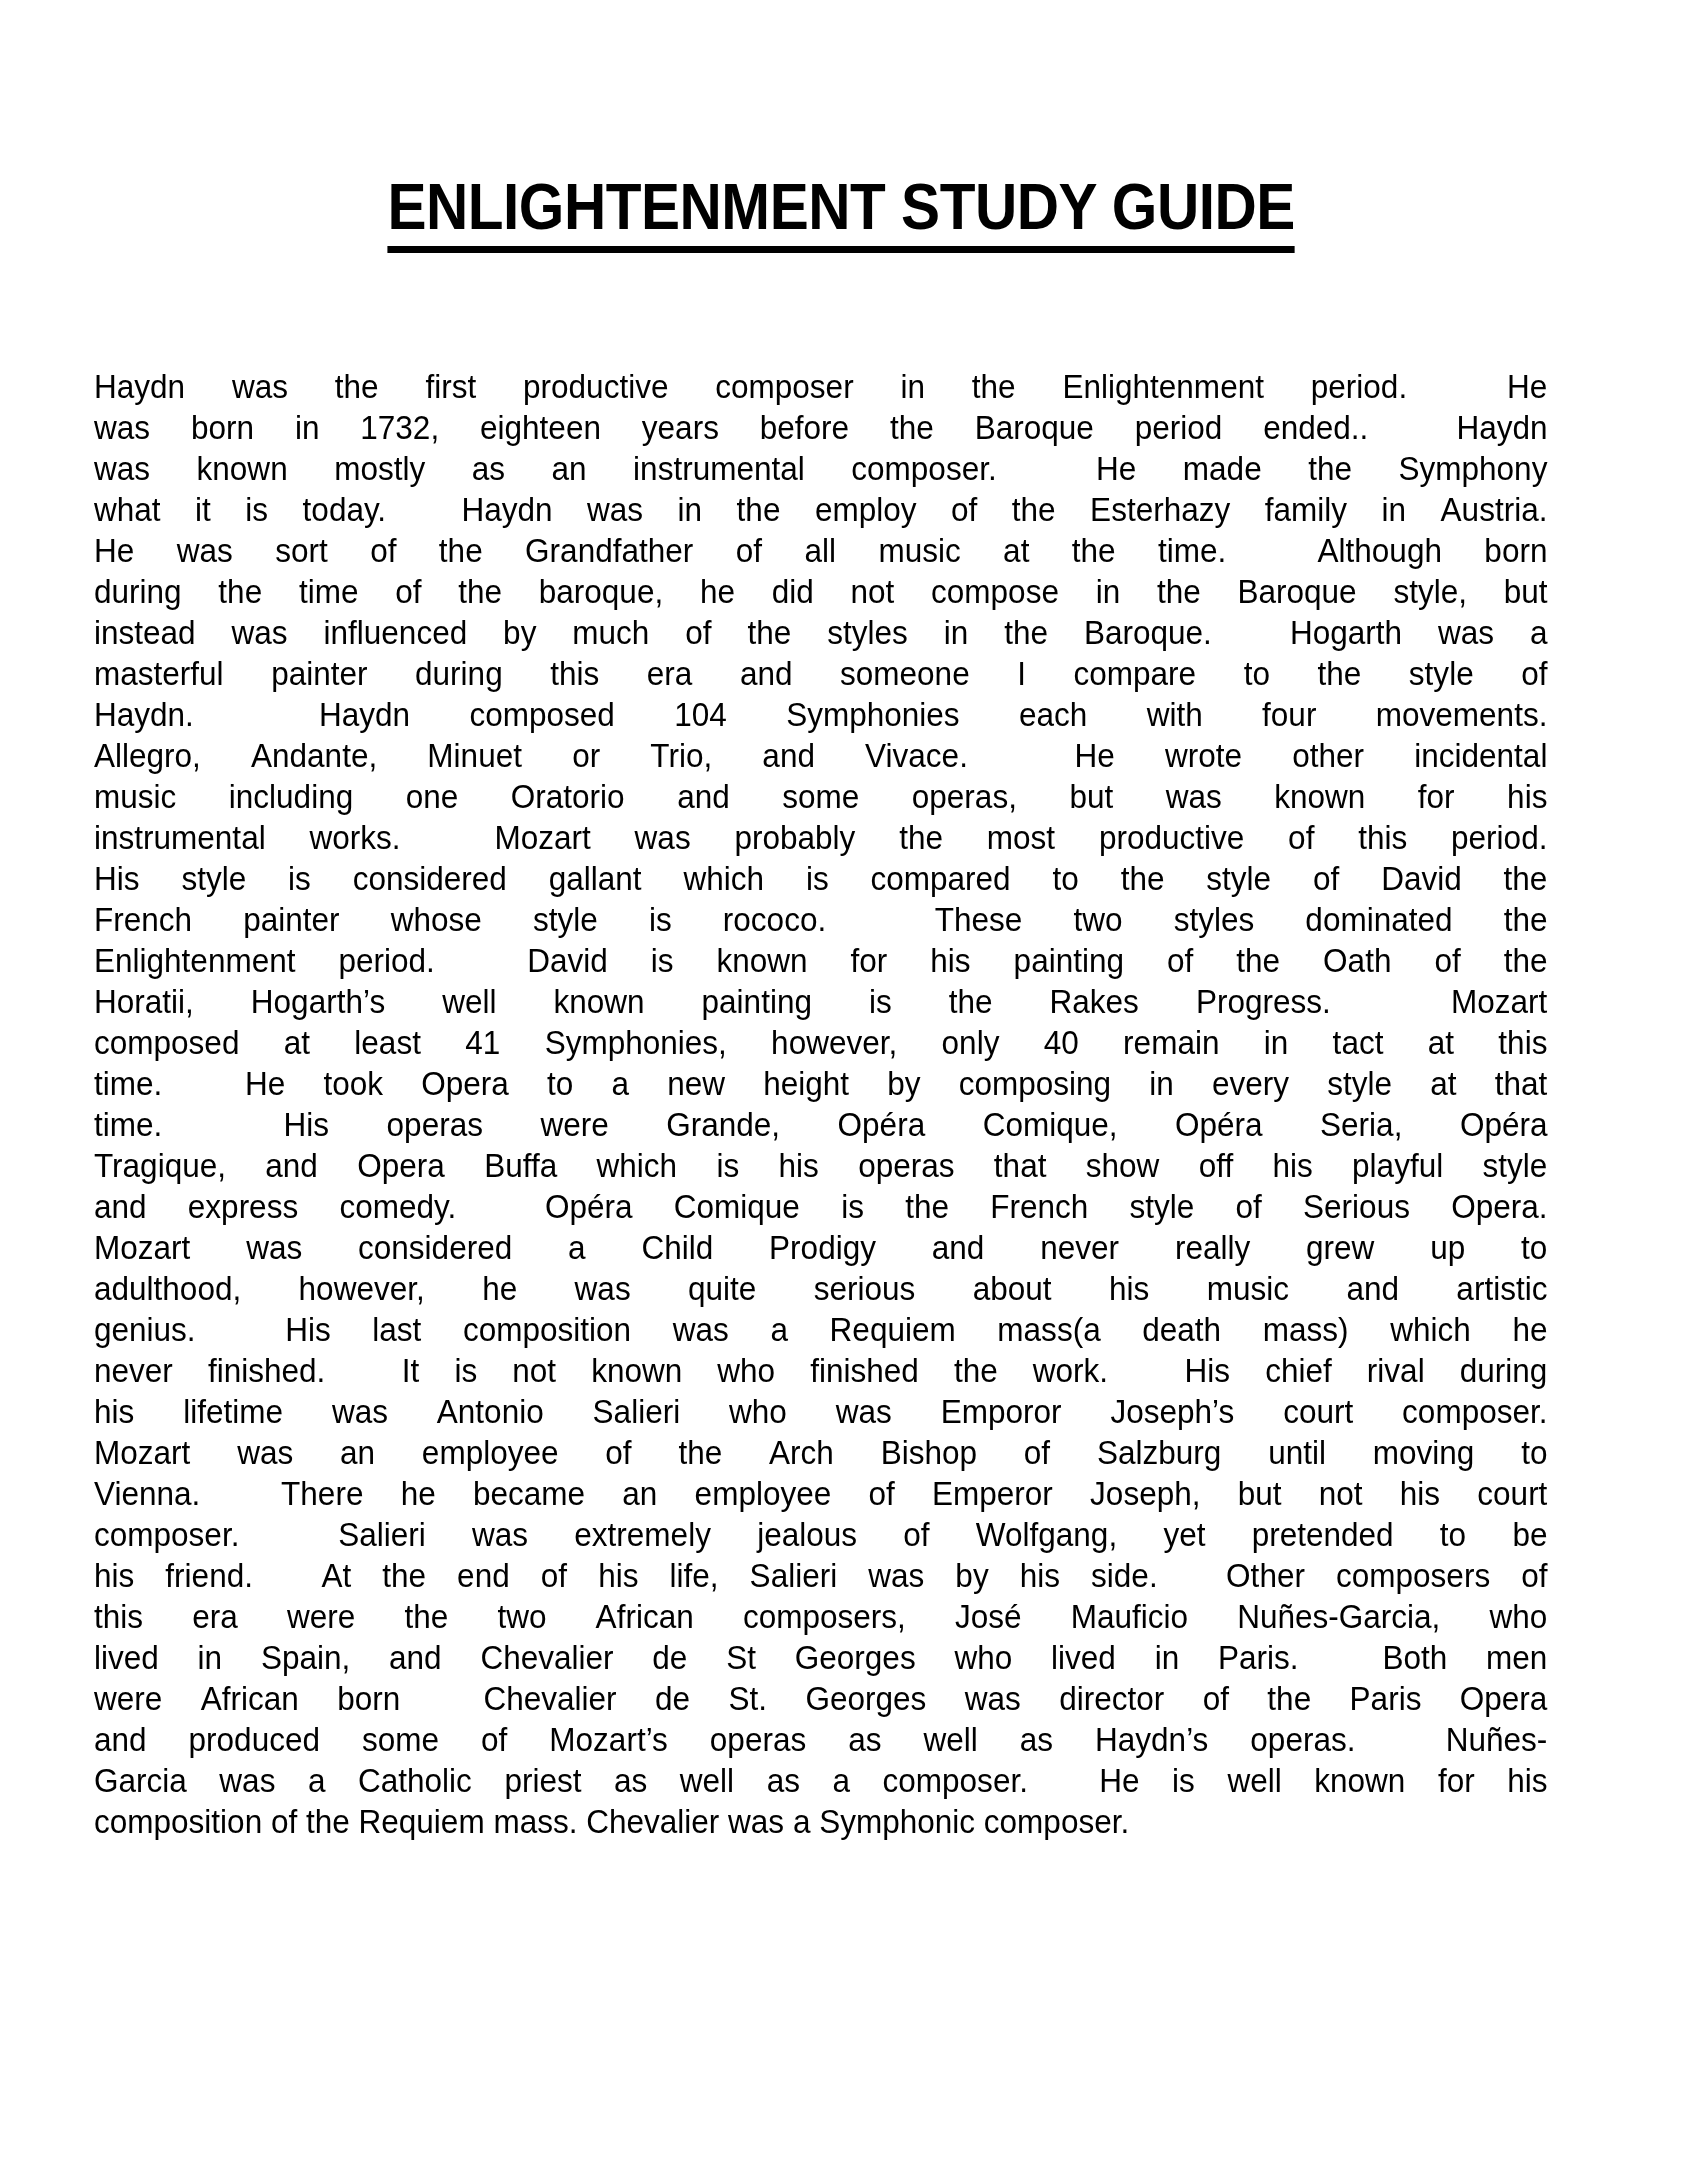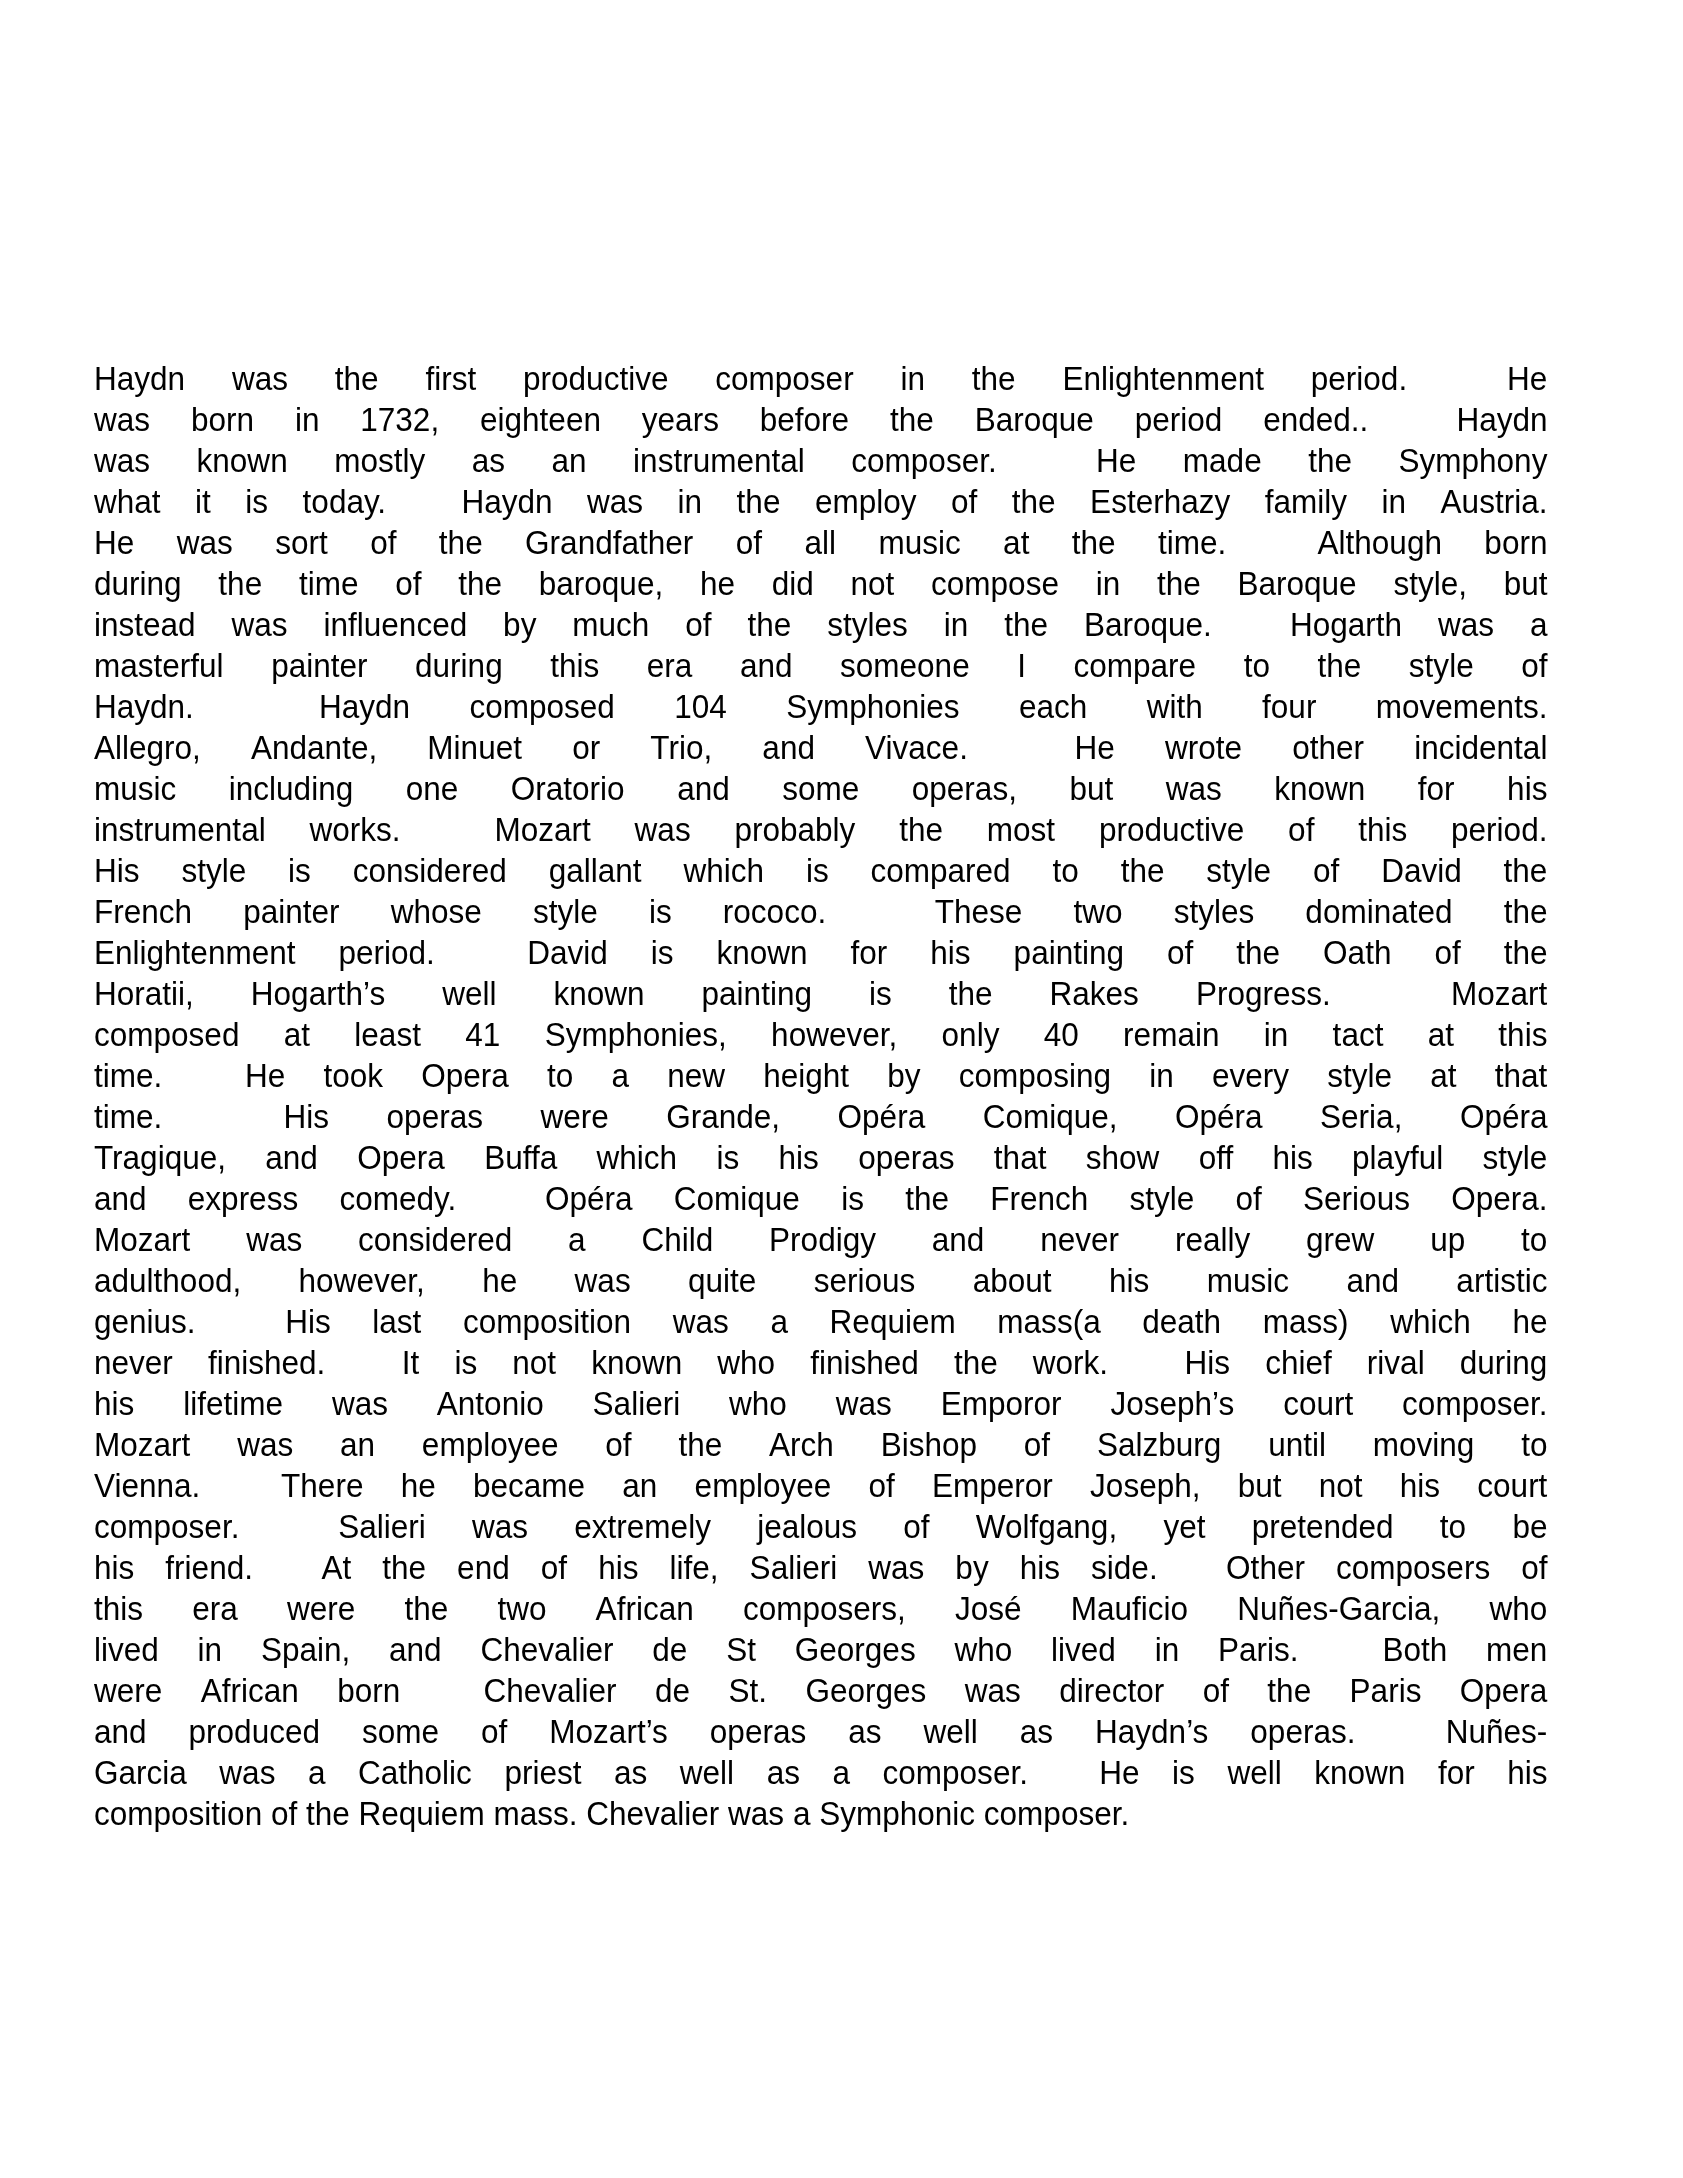--- a/index.html
+++ b/index.html
@@ -44,21 +44,21 @@
     transform-origin: center center;
     border-bottom: 7px solid #000000;
     padding-bottom: 4px;
     white-space: nowrap;
   }
 
   
   .body-block {
     position: absolute;
     left: 94px;
-    top: 358px;
+    top: 366px;
     width: 1453px;
   }
 
   .para-line {
     display: block;
     font-family: "Liberation Sans", "DejaVu Sans", sans-serif;
     font-size: 33px;
     line-height: 41px;
     font-weight: 500;
     color: #000000;
@@ -79,20 +79,23 @@
   }
   .para-line.last {
     display: block;
   }
 </style>
 </head>
 <body>
 
 <div class="page">
 
+  <div class="title-block">
+    <h1 class="doc-title">ENLIGHTENMENT STUDY GUIDE</h1>
+  </div>
 
   <div class="body-block" id="body-block">
       <div class="para-line j">
         <span>Haydn</span>
         <span>was</span>
         <span>the</span>
         <span>first</span>
         <span>productive</span>
         <span>composer</span>
         <span>in</span>

